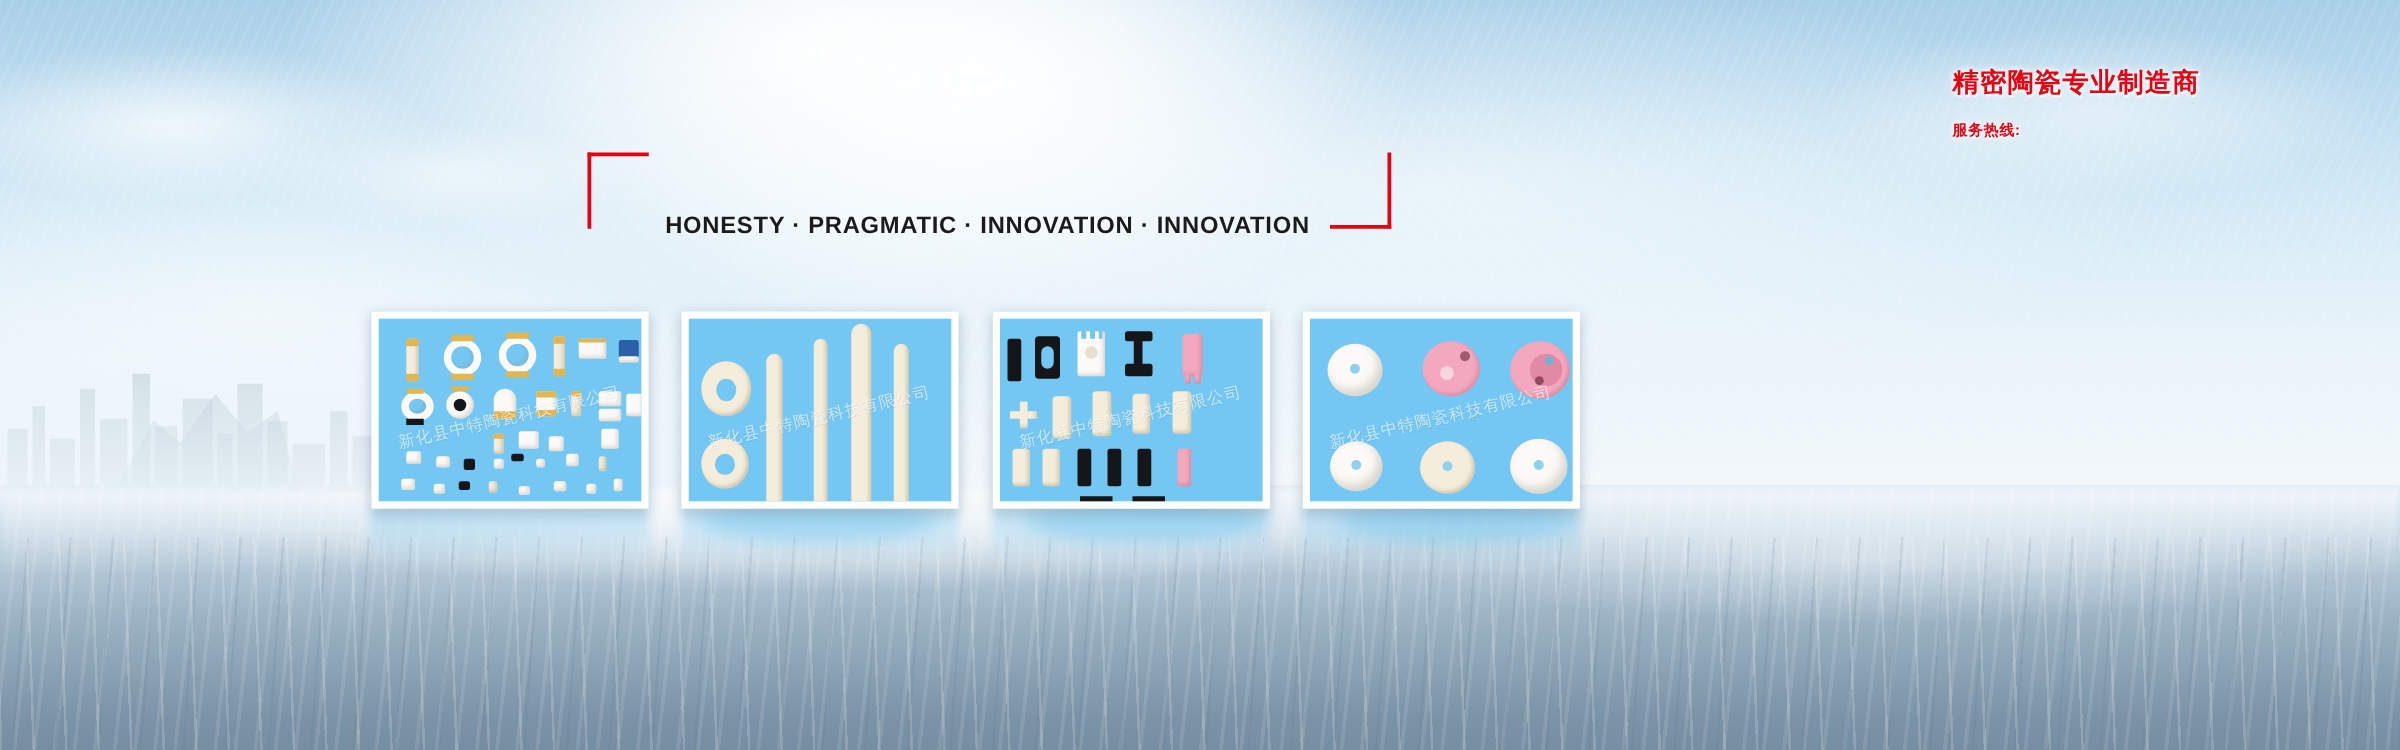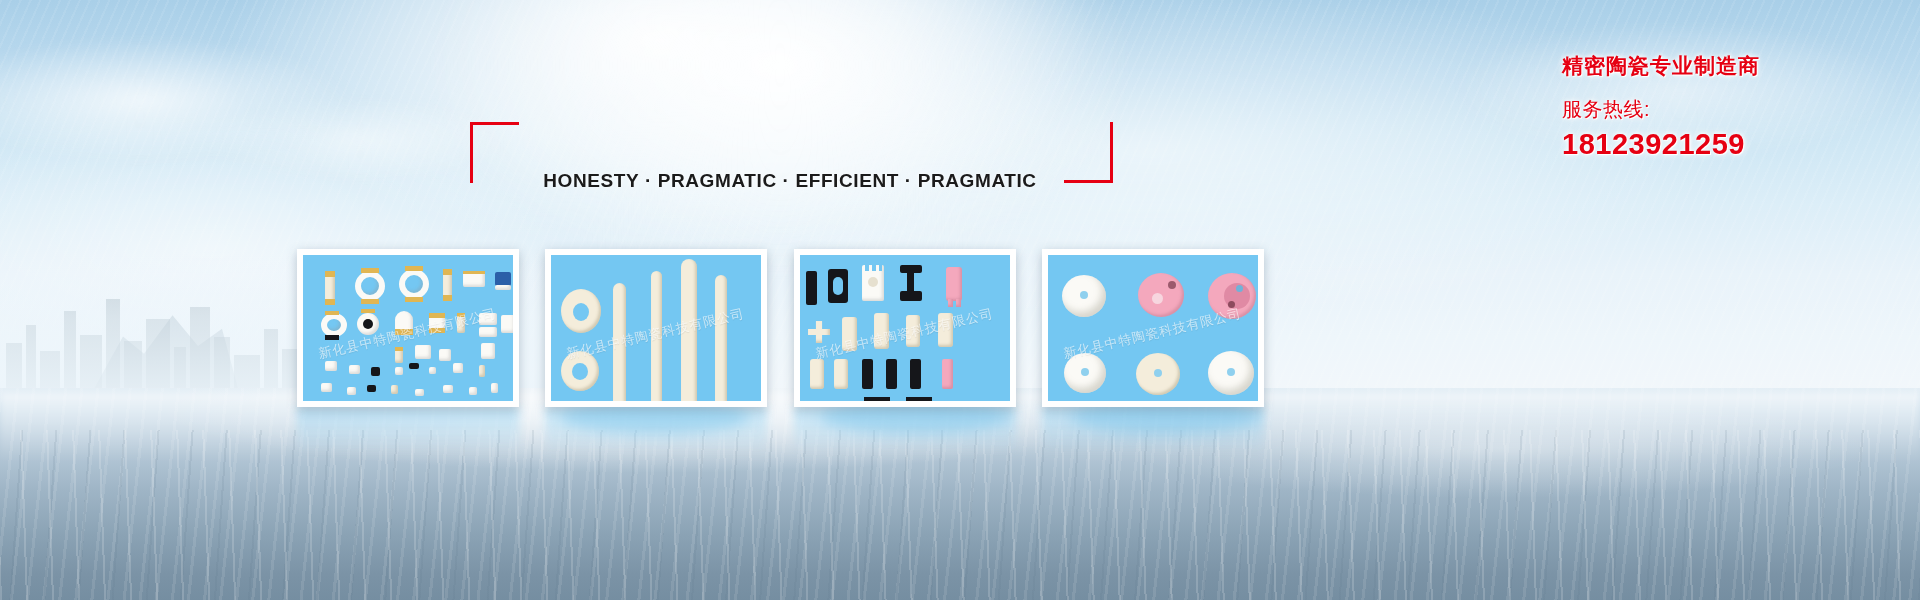--- a/index.html
+++ b/index.html
@@ -102,21 +102,21 @@
   }
 
   
   .contact{position:absolute;left:1562px;top:52px;width:340px;}
   .contact-title{
     font-size:21px;font-weight:700;color:#e60012;letter-spacing:1px;white-space:nowrap;
     text-shadow:0 0 4px #fff,0 0 7px #fff,1px 1px 0 #fff;
     margin-bottom:16px;
   }
   .contact-label{
-    font-size:20px;font-weight:400;color:#e60012;letter-spacing:.5px;white-space:nowrap;
+    font-size:12px;font-weight:700;color:#e60012;letter-spacing:.5px;white-space:nowrap;
     text-shadow:0 0 4px #fff,0 0 7px #fff,1px 1px 0 #fff;
     margin-bottom:5px;
   }
   .contact-phone{
     font-size:29px;font-weight:700;color:#e60012;letter-spacing:.5px;white-space:nowrap;
     text-shadow:0 0 4px #fff,0 0 8px #fff,1px 1px 0 #fff;
   }
 
   
   .panels{position:absolute;left:297px;top:249px;width:980px;height:158px;}
@@ -191,27 +191,26 @@
   <div class="reflection-band"></div>
   <div class="ground-sheen"></div>
   <div class="ground-streaks"></div>
   <div class="refl-blob" style="left:560px;top:400px;width:190px;height:34px;background:#7fc6ea;"></div>
   <div class="refl-blob" style="left:820px;top:400px;width:190px;height:34px;background:#7fc6ea;"></div>
   <div class="refl-blob" style="left:1070px;top:400px;width:190px;height:34px;background:#7fc6ea;"></div>
 
   <div class="slogan-wrap">
     <div class="bracket br-tl"></div>
     <div class="bracket br-br"></div>
-    <div class="slogan-en">HONESTY · PRAGMATIC · EFFICIENT · PRAGMATIC</div>
+    <div class="slogan-en">HONESTY · PRAGMATIC · INNOVATION · INNOVATION</div>
   </div>
 
   <div class="contact">
     <div class="contact-title">精密陶瓷专业制造商</div>
     <div class="contact-label">服务热线:</div>
-    <div class="contact-phone">18123921259</div>
   </div>
 
   <div class="panels">
 
     <div class="panel-refl" style="left:0;"></div>
     <div class="panel-refl" style="left:248px;"></div>
     <div class="panel-refl" style="left:497px;"></div>
     <div class="panel-refl" style="left:745px;"></div>
 
     <div class="panel p1">

